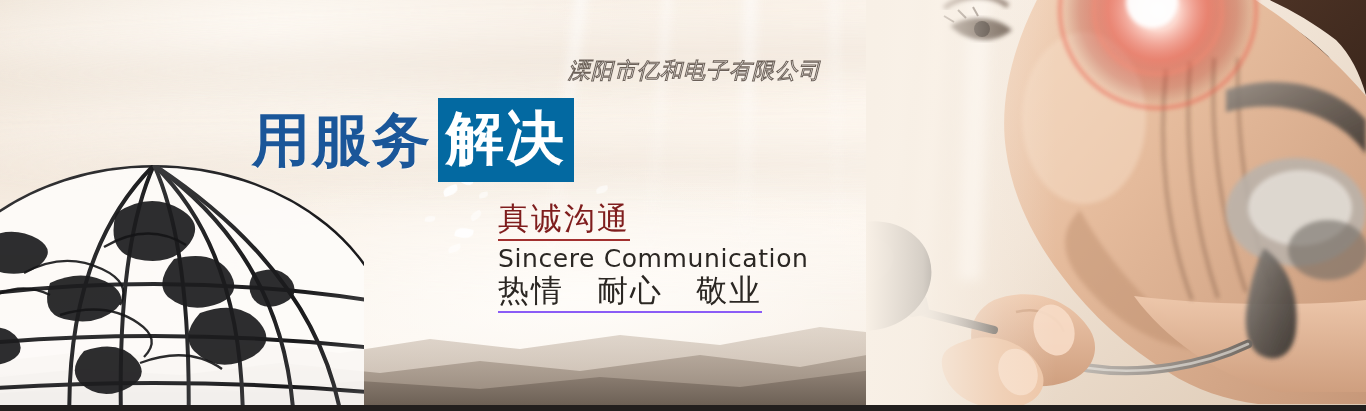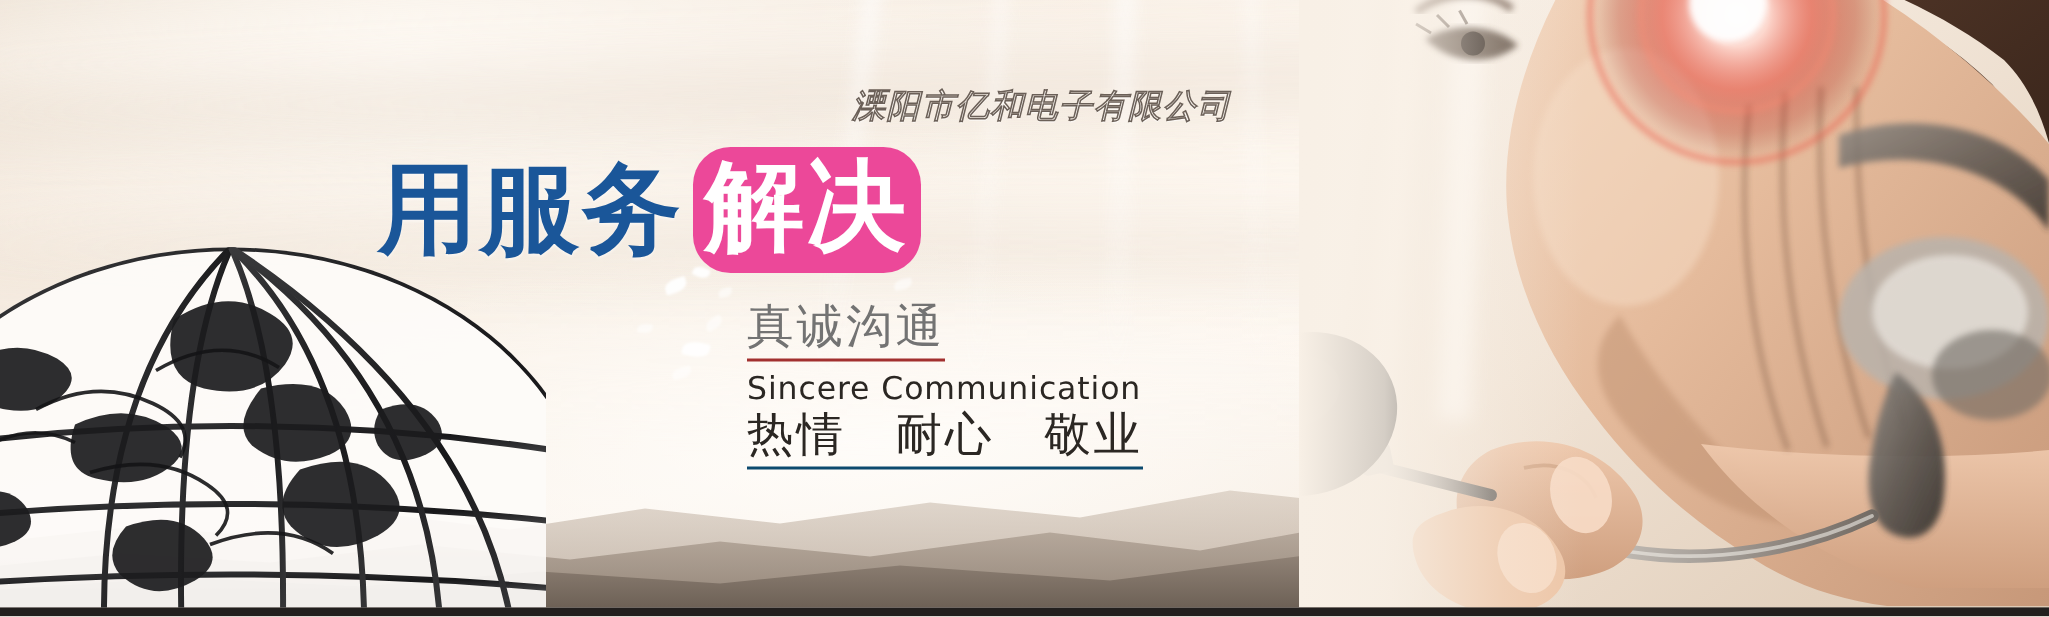--- a/index.html
+++ b/index.html
@@ -143,69 +143,68 @@
     -webkit-text-stroke: 1px #6b6058;
     text-shadow: 0 1px 0 rgba(255,255,255,0.55);
     white-space: nowrap;
   }
 
   .headline {
     position: absolute;
     left: 252px;
     top: 98px;
     font-family: "DejaVu Sans", sans-serif;
-    font-size: 66px;
+    font-size: 58px;
     font-weight: bold;
     line-height: 76px;
     color: #1a5699;
     letter-spacing: 2px;
     white-space: nowrap;
     display: flex;
     align-items: center;
     text-shadow: 0 1px 2px rgba(255,255,255,0.5);
   }
   .headline .hl-a, .headline .hl-c { display: inline-block; }
   .headline .hl-box {
     display: inline-block;
-    background: #ec4899;
+    background: #0369a1;
     color: #ffffff;
     padding: 2px 8px 6px 8px;
     margin: 0 6px;
     text-shadow: none;
-    border-radius: 25px;
   }
 
   .sub {
     position: absolute;
     left: 498px;
   }
   .sub1 { top: 200px; }
   .sub2 { top: 272px; }
 
   .cn-line {
     font-family: "DejaVu Sans", sans-serif;
     font-size: 31px;
     font-weight: normal;
     letter-spacing: 2px;
     white-space: nowrap;
     display: inline-block;
     padding-bottom: 3px;
     line-height: 36px;
   }
   .cn-red {
-    color: #737373;
+    color: #7f1d1d;
     border-bottom: 2px solid #a2302f;
   }
   .cn-dark {
     color: #2b2723;
-    border-bottom: 2px solid #0c4a6e;
+    border-bottom: 2px solid #8b5cf6;
   }
   .en-line {
     font-family: "DejaVu Sans", sans-serif;
-    font-size: 21px;
+    font-size: 25px;
     color: #2b2723;
     letter-spacing: 0.6px;
     white-space: nowrap;
     margin-top: 5px;
     line-height: 26px;
   }
 </style>
 </head>
 <body>
 

